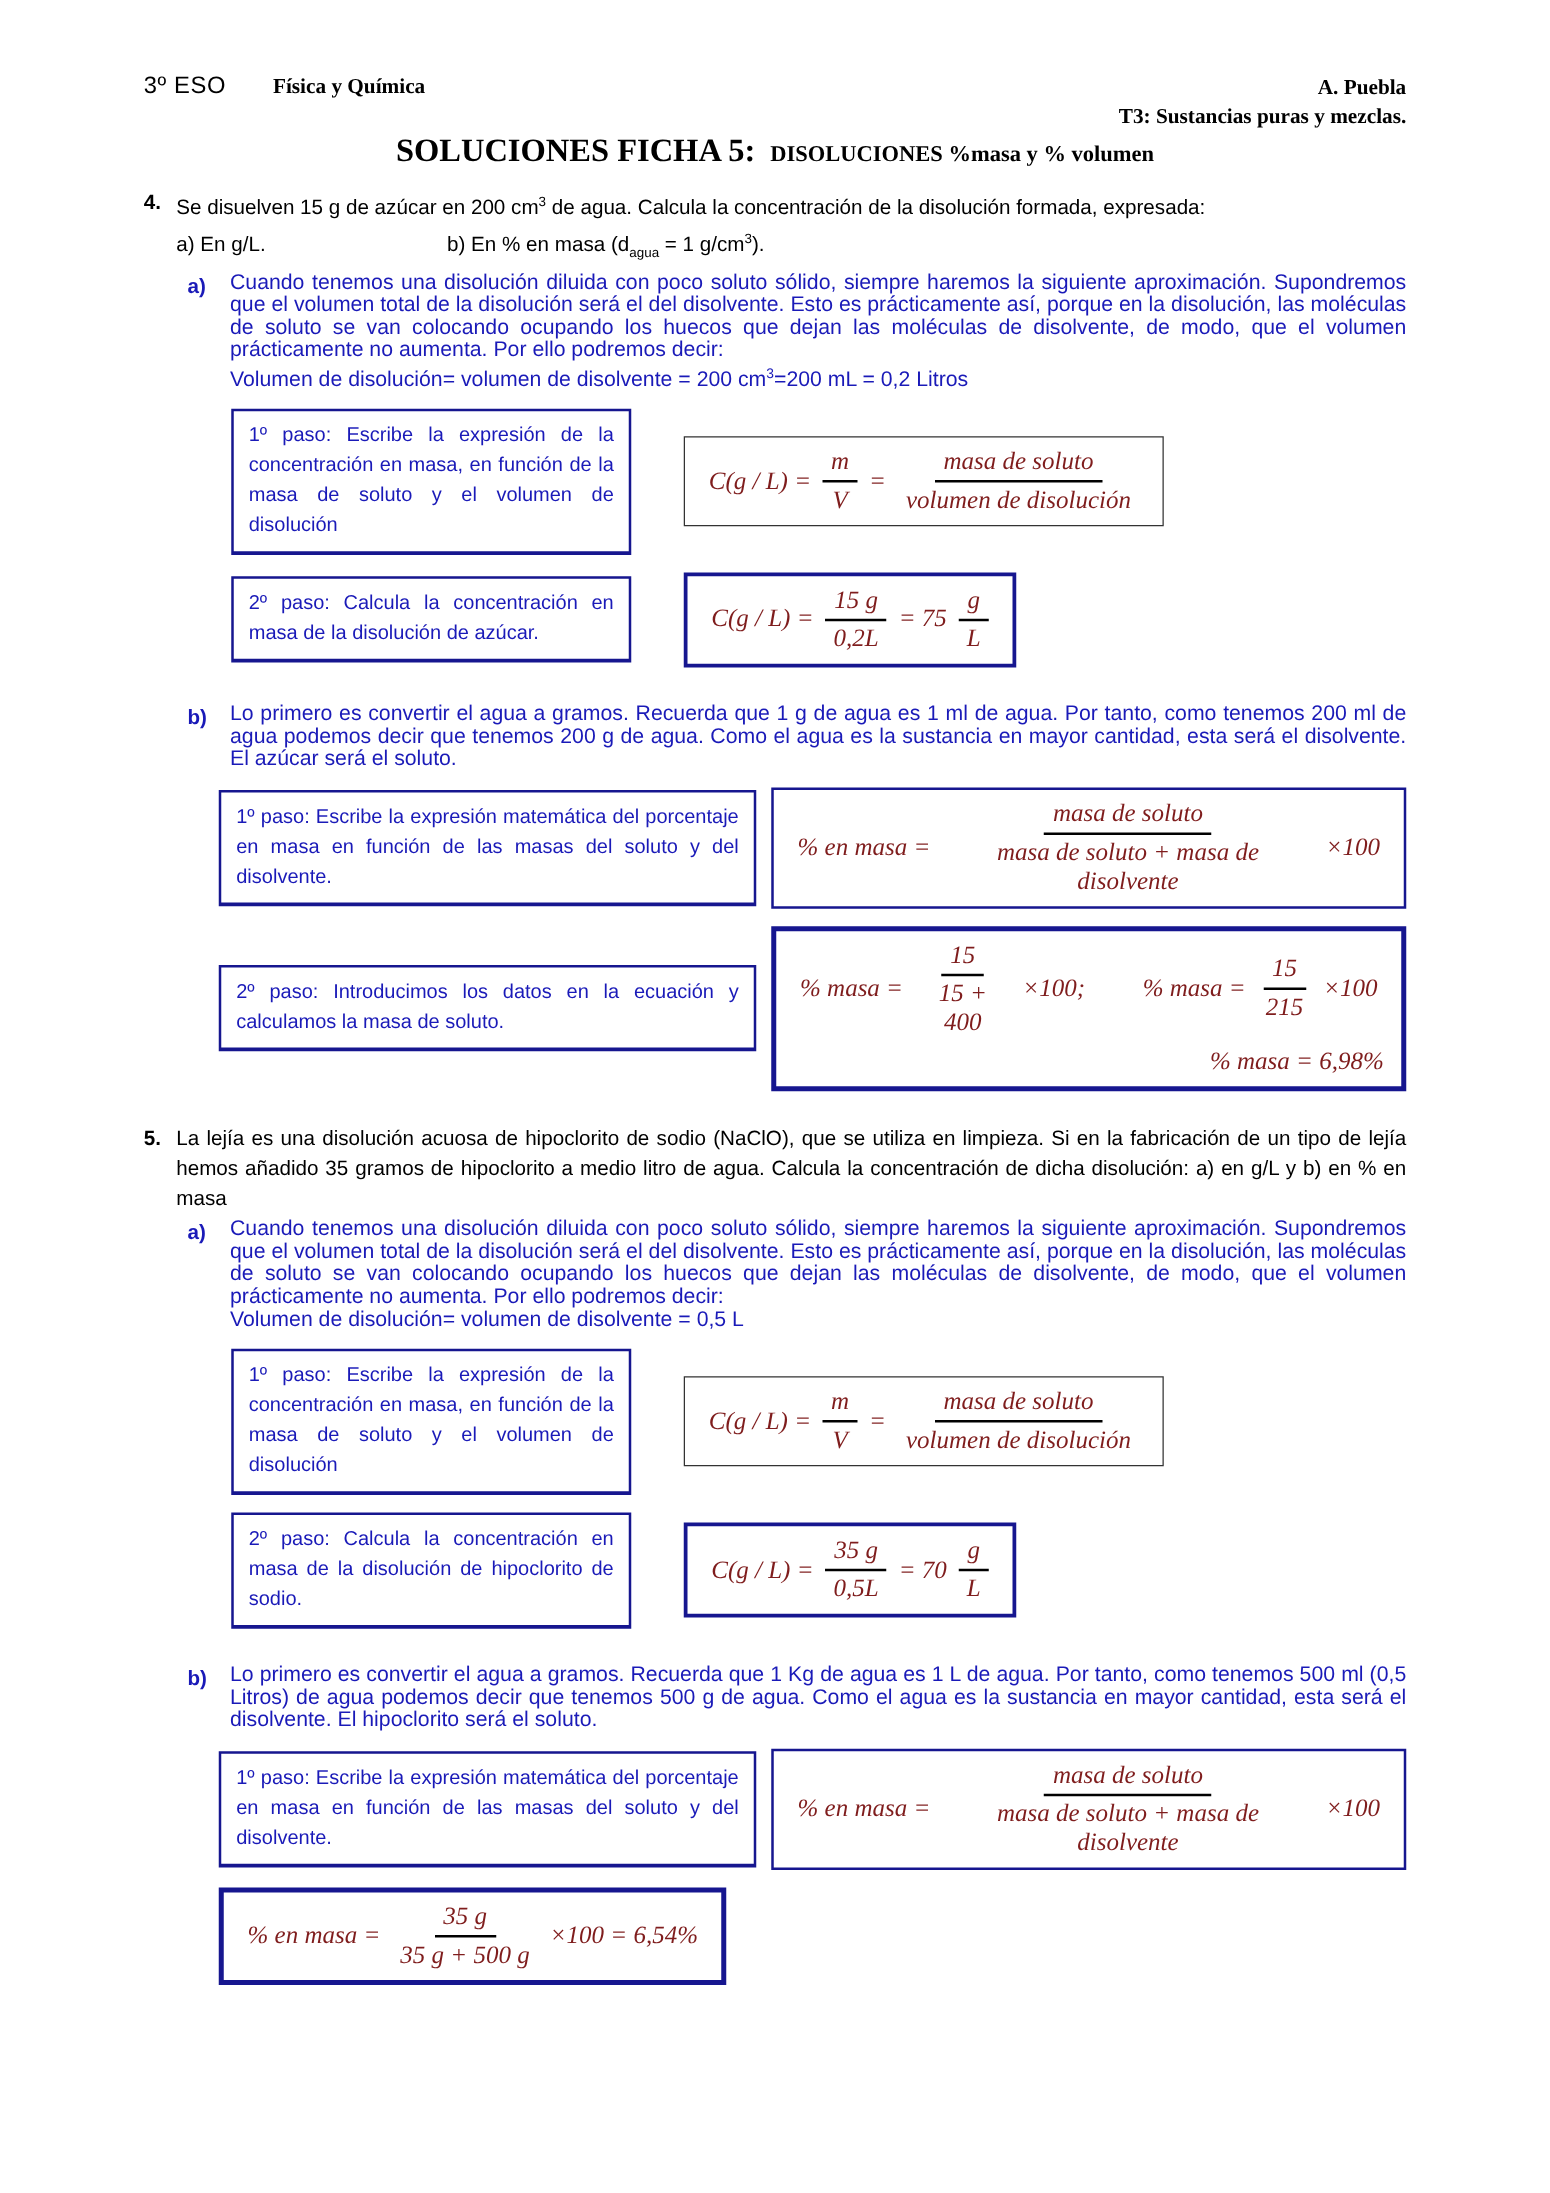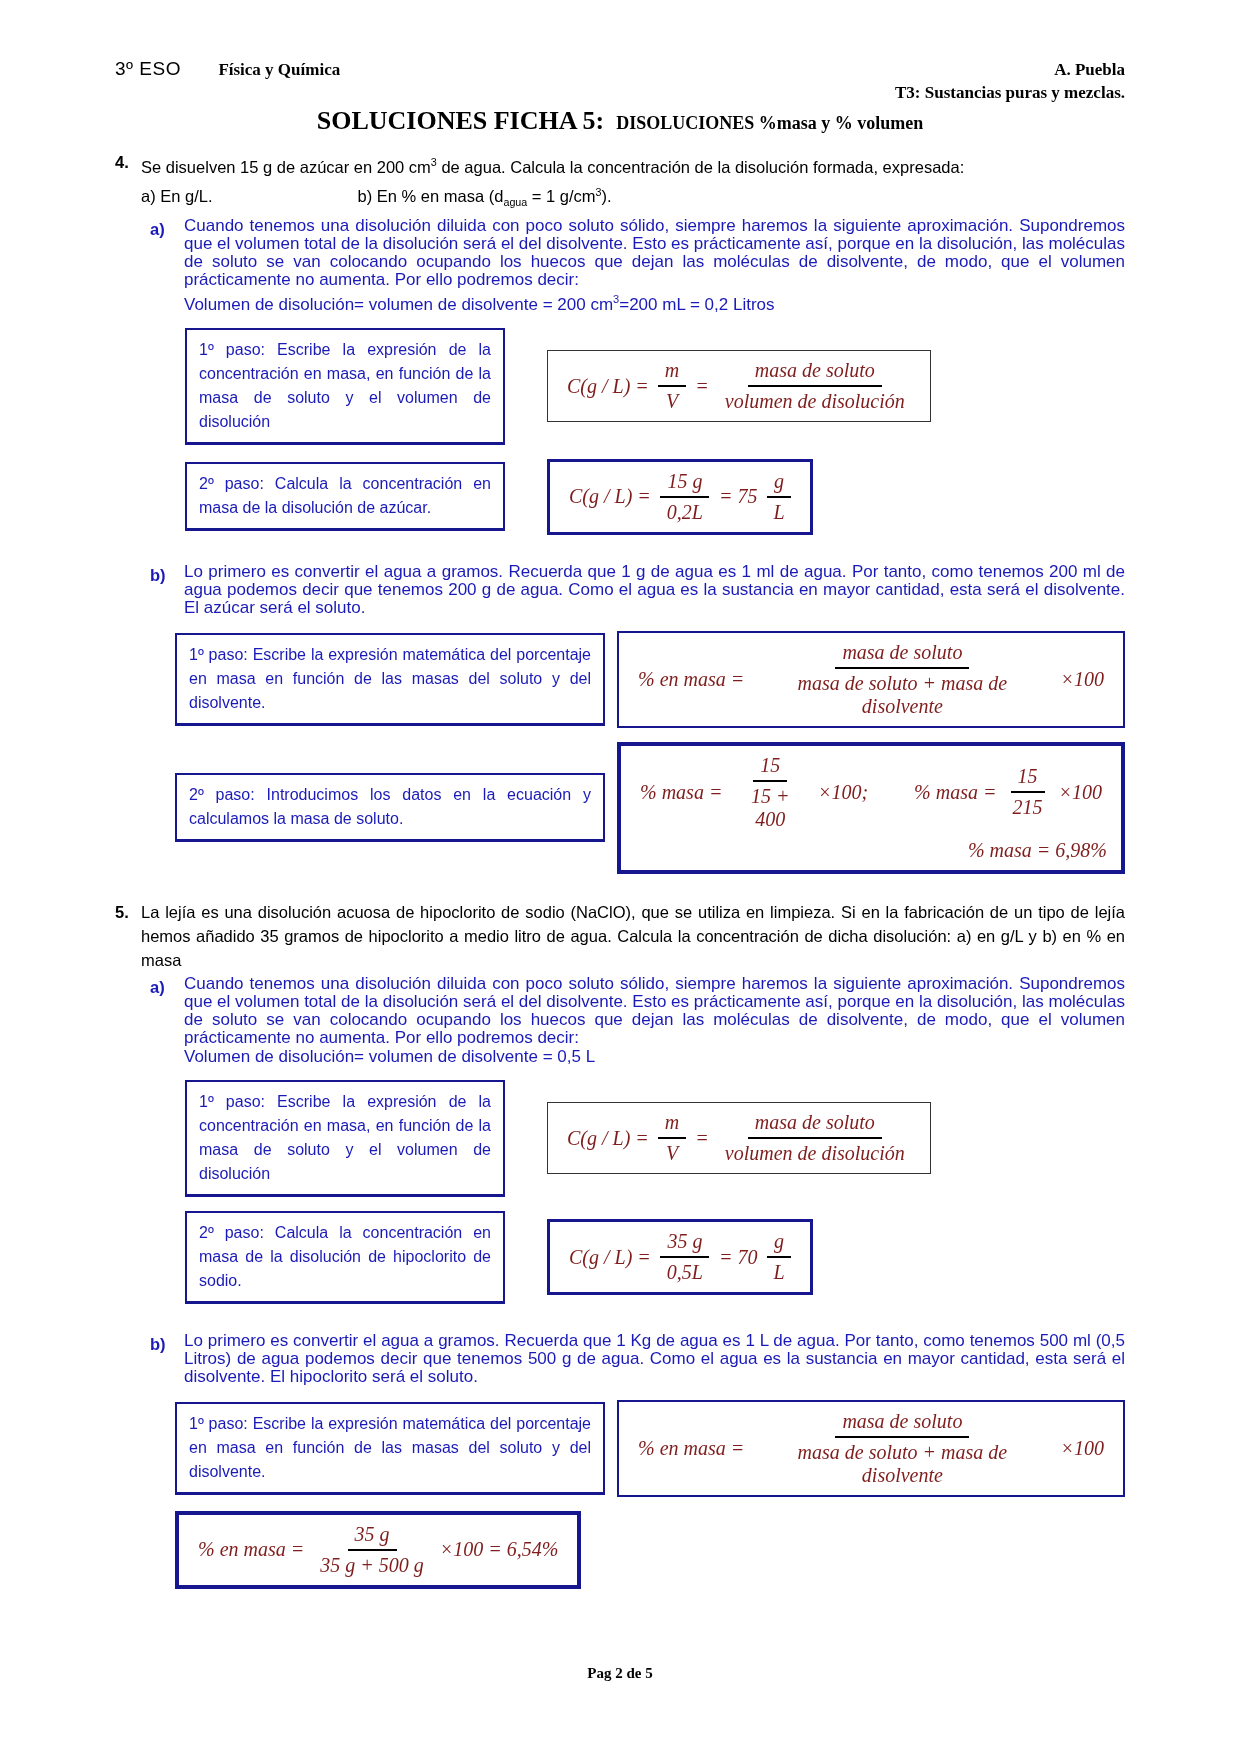--- a/index.html
+++ b/index.html
@@ -269,17 +269,14 @@
         <span class="op">% en masa =</span>
         <span class="frac">
           <span class="fnum">35 g</span>
           <span class="fden">35 g + 500 g</span>
         </span>
         <span class="op">×100 = 6,54%</span>
       </div>
     </div>
   </section>
 
-  <div class="footer">
-    <span>Pag 2 de 5</span>
-  </div>
 
 </div>
 
 </body></html>

